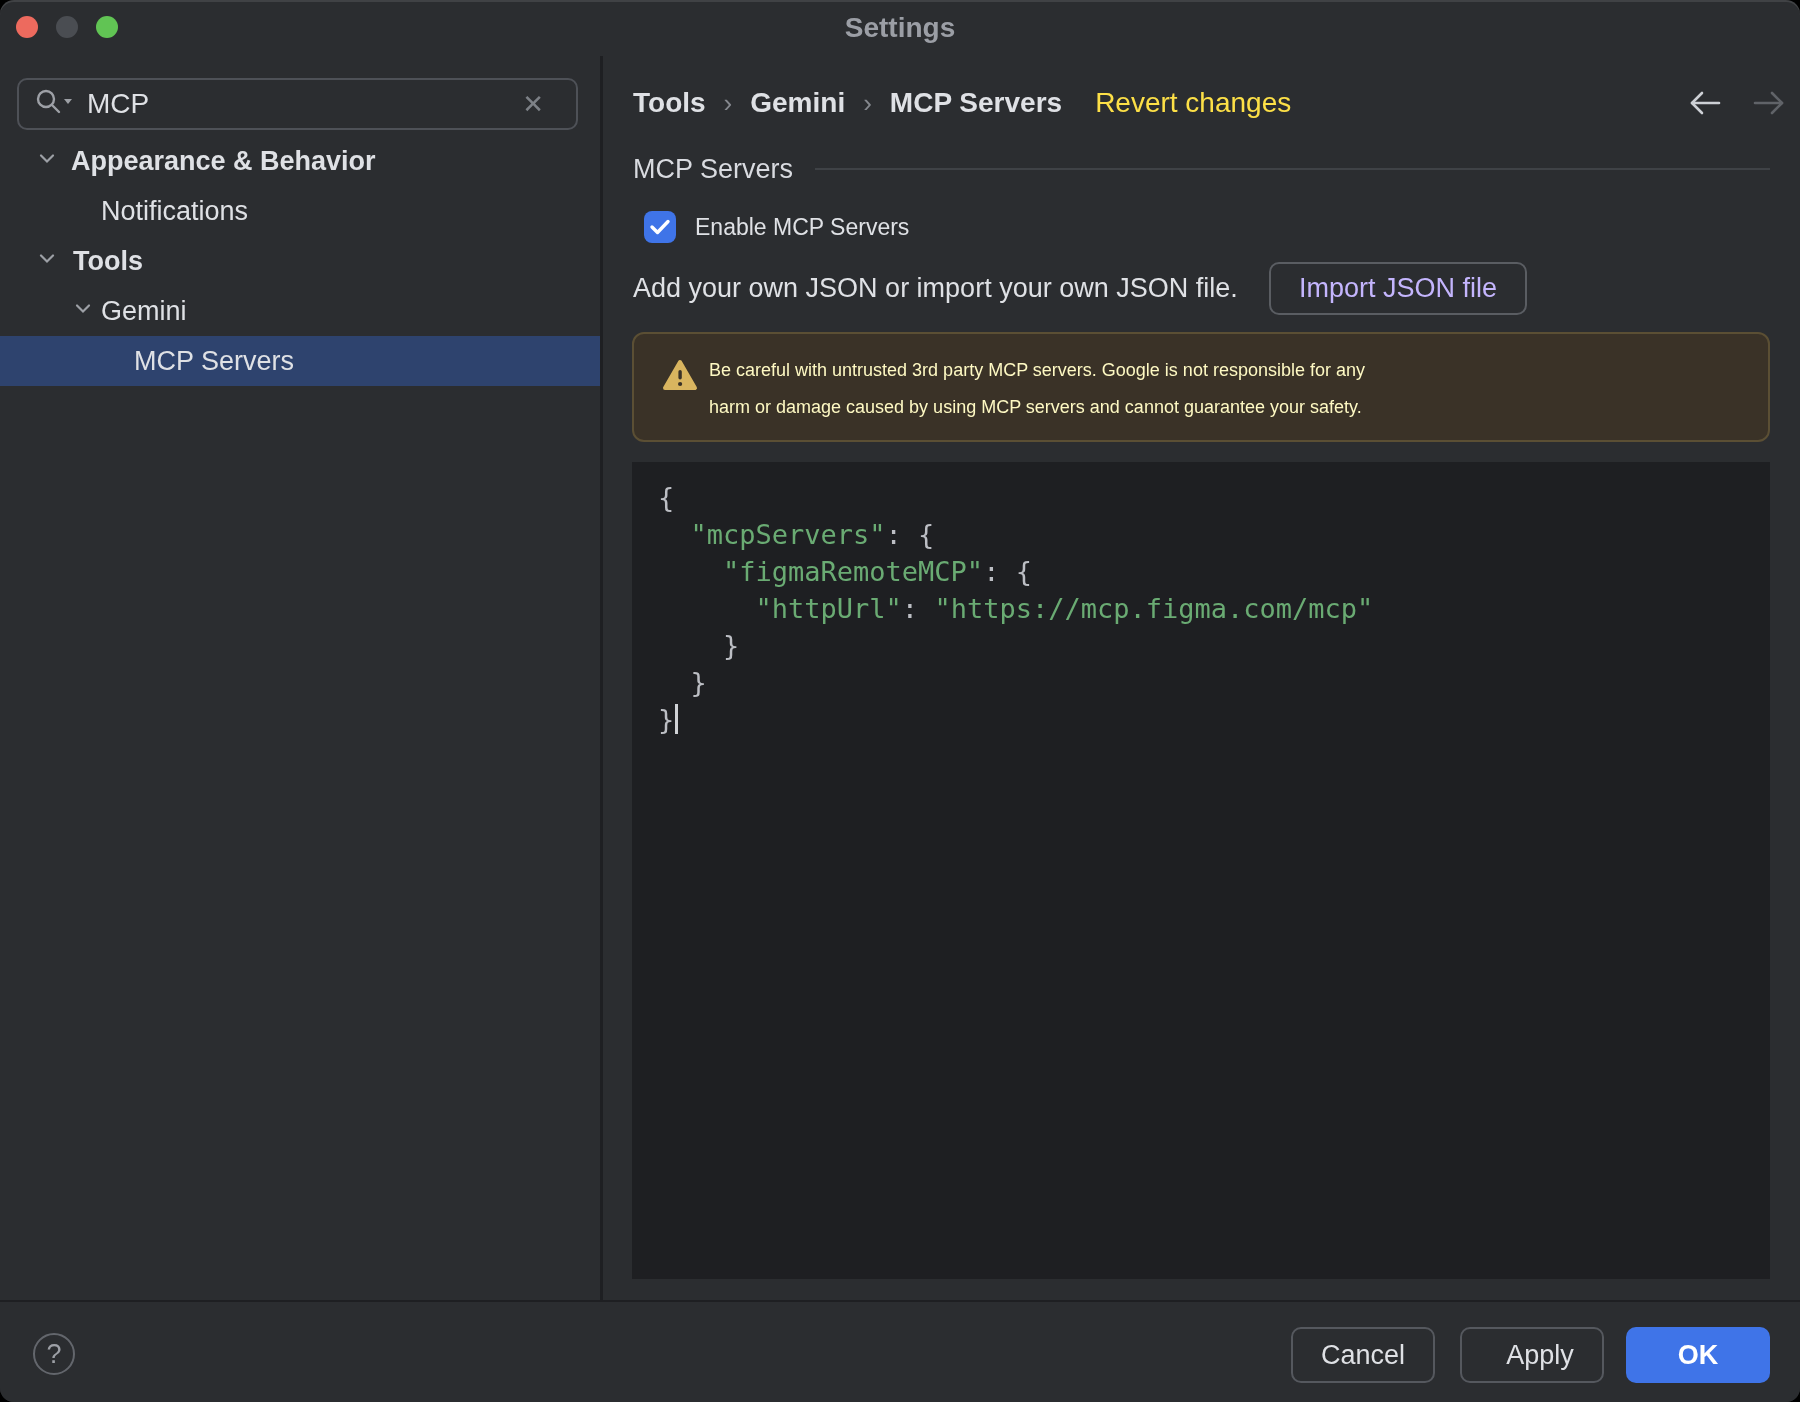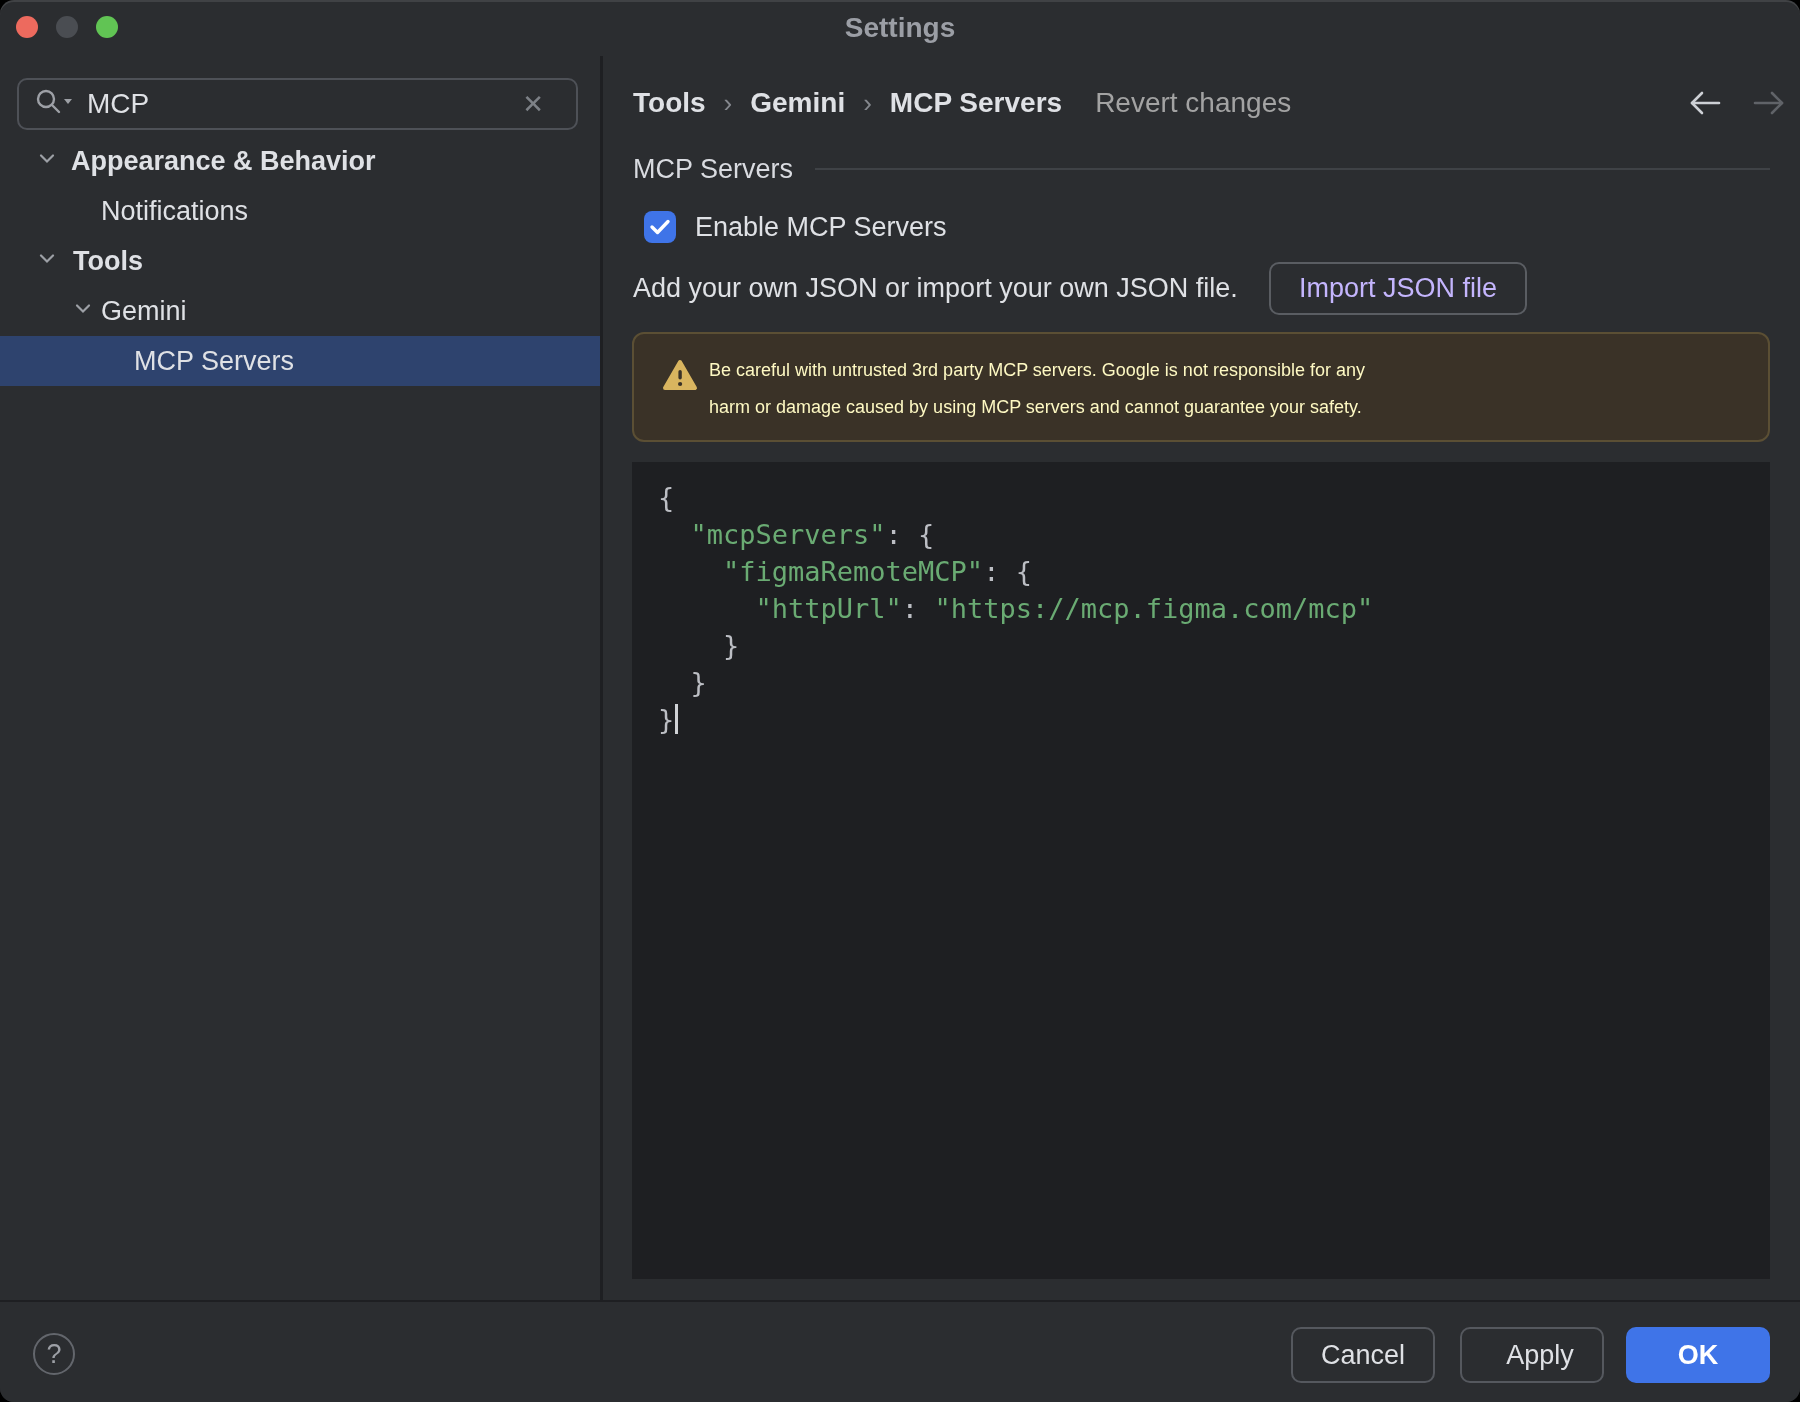--- a/index.html
+++ b/index.html
@@ -30,30 +30,30 @@
   .tree-row.selected{background:#2e436e;}
   .tree-row .chev{position:absolute;top:50%;transform:translateY(-50%);}
   .tree-row .lbl{position:absolute;white-space:nowrap;}
   .b{font-weight:bold;}
 
   
   .breadcrumb{position:absolute;left:633px;top:80px;height:46px;display:flex;align-items:center;
               font-size:28px;color:#dfe1e5;}
   .crumb{font-weight:bold;}
   .crumb-sep{color:#85888e;margin:0 18px;font-size:26px;}
-  .revert-link{color:#a3a3a3;font-weight:normal;margin-left:33px;font-size:28px;}
+  .revert-link{color:#fde047;font-weight:normal;margin-left:33px;font-size:28px;}
   .nav-arrows{position:absolute;top:86px;left:1686px;display:flex;gap:26px;align-items:center;}
 
   .section-head{position:absolute;left:633px;top:150px;right:30px;height:38px;display:flex;align-items:center;}
   .section-title{color:#d9dbe0;font-size:27px;white-space:nowrap;}
   .section-line{flex:1;height:2px;background:#3f4246;margin-left:22px;}
 
   .enable-row{position:absolute;left:644px;top:209px;height:36px;display:flex;align-items:center;}
   .checkbox{width:32px;height:32px;border-radius:8px;background:#3f74e8;display:flex;align-items:center;justify-content:center;}
-  .enable-label{margin-left:19px;color:#dfe1e5;font-size:27px;}
+  .enable-label{margin-left:19px;color:#dfe1e5;font-size:23px;}
 
   .import-row{position:absolute;left:633px;top:262px;right:30px;height:53px;}
   .import-text{position:absolute;left:0;top:0;height:53px;display:flex;align-items:center;color:#dfe1e5;font-size:27px;}
   .import-btn{position:absolute;left:636px;top:0;width:258px;height:53px;box-sizing:border-box;border:2px solid #5a5d62;
               border-radius:10px;background:transparent;color:#c4b5fd;font-size:27px;display:flex;align-items:center;justify-content:center;}
 
   .warning{position:absolute;left:632px;top:332px;width:1138px;height:110px;box-sizing:border-box;background:#3a3227;
            border:2px solid #5b4f34;border-radius:12px;}
   .warn-icon{position:absolute;left:28px;top:25px;}
   .warn-text{position:absolute;left:75px;top:18px;color:#fef9c3;font-size:18px;line-height:37px;}

